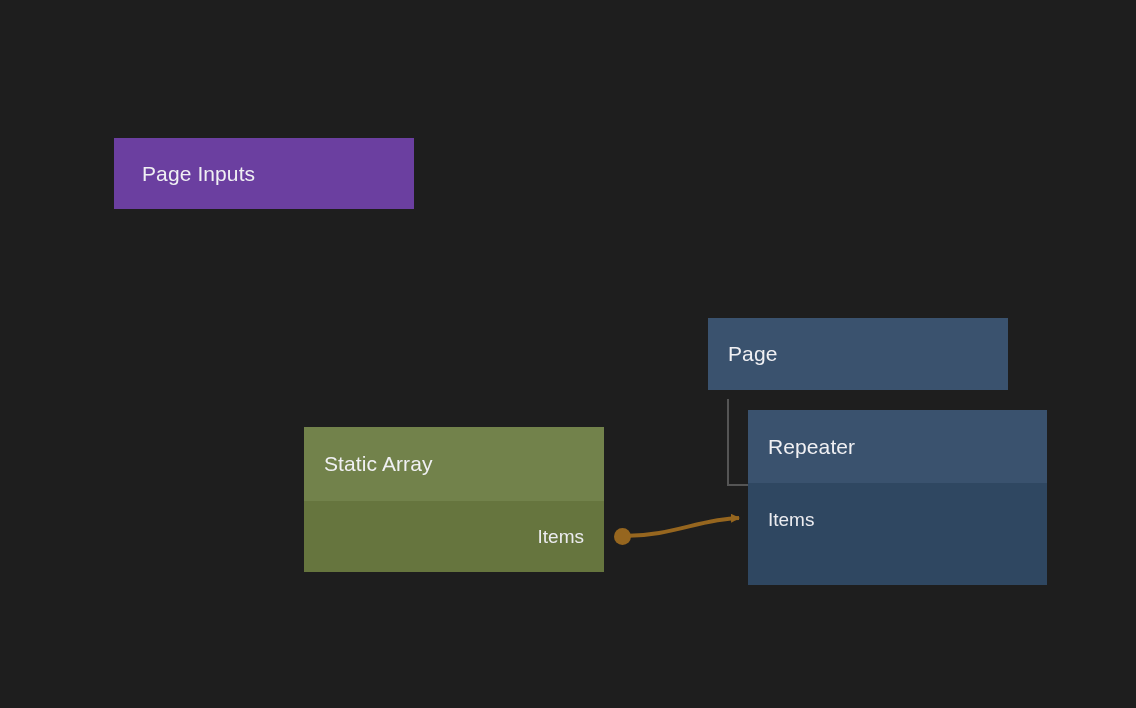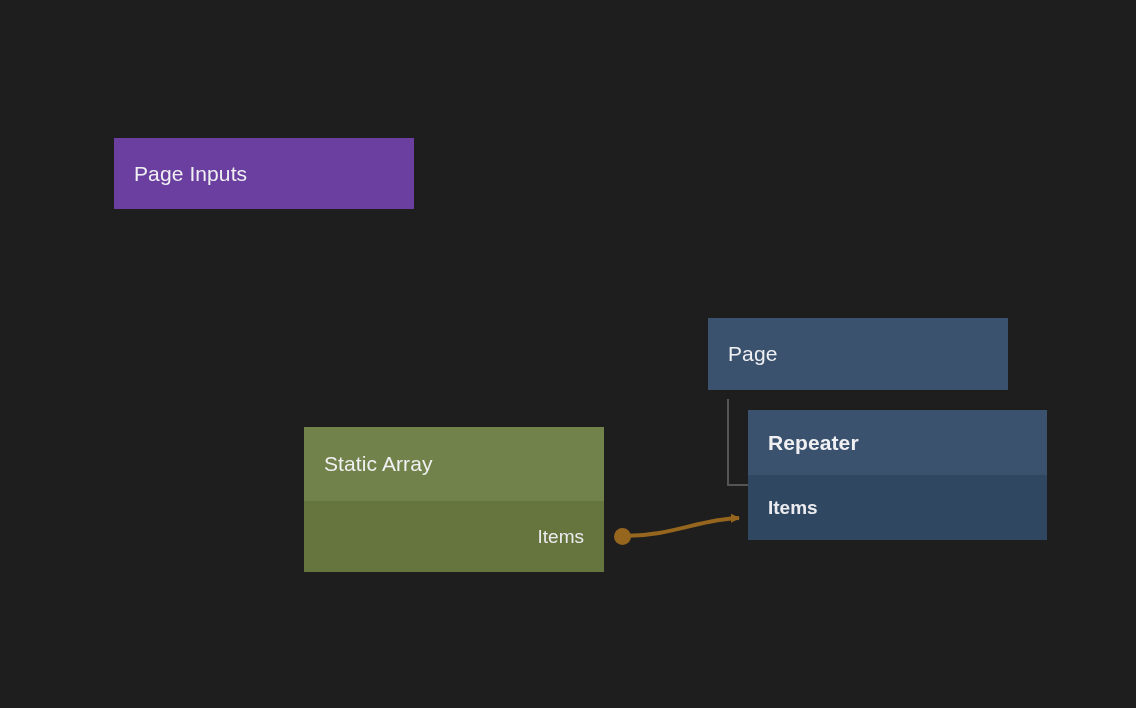--- a/index.html
+++ b/index.html
@@ -52,43 +52,43 @@
   #node-page-inputs {
     left: 114px;
     top: 138px;
     width: 300px;
     height: 71px;
     background: #6b3fa0;
   }
   #node-page-inputs .node-header {
     height: 71px;
     background: #6b3fa0;
+    margin-left: 8px;
   }
 
   
   #node-page {
     left: 708px;
     top: 318px;
     width: 300px;
     height: 72px;
     background: #3a526e;
   }
   #node-page .node-header {
     height: 72px;
     background: #3a526e;
   }
 
   
   #node-repeater {
     left: 748px;
     top: 410px;
     width: 299px;
-    height: 130px;
+    height: 175px;
     background: #2f4761;
-    font-weight: bold;
   }
   #node-repeater .node-header {
     height: 73px;
     background: #3a526e;
   }
   #node-repeater .node-body {
     height: 73px;
     background: #2f4761;
   }
 

